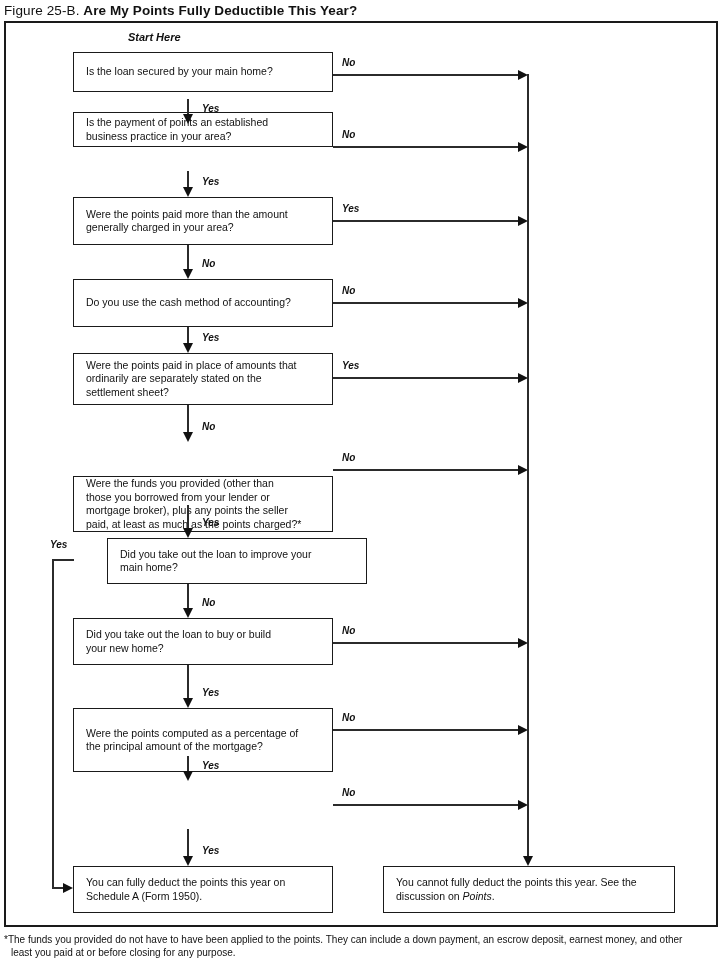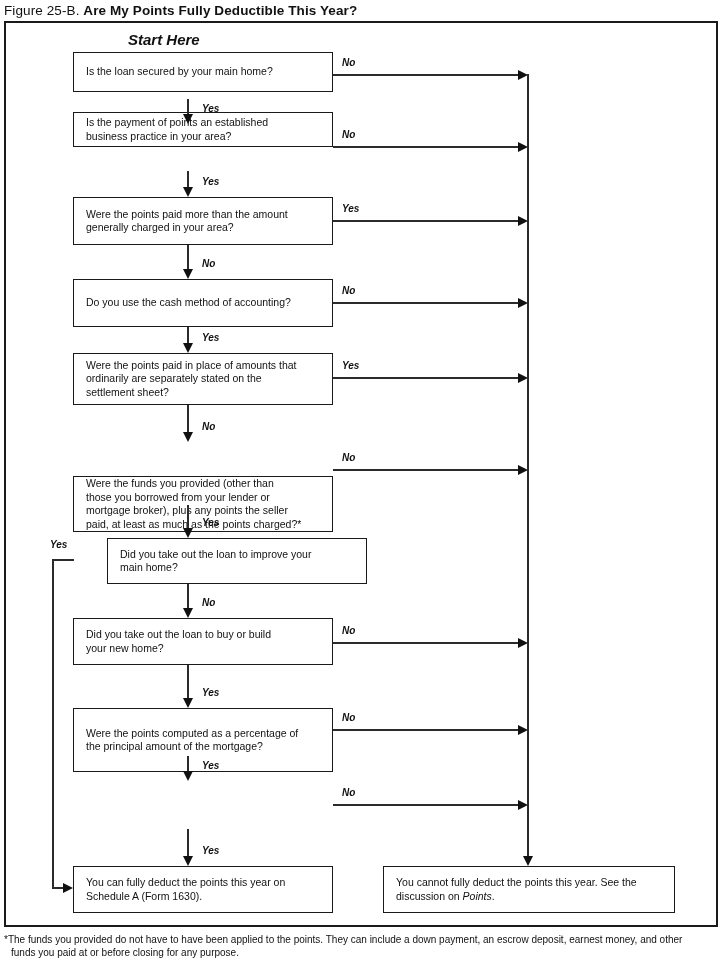--- a/index.html
+++ b/index.html
@@ -4,21 +4,21 @@
 <style>
   html,body{margin:0;padding:0;background:#fff;}
   .stage{
     position:relative;width:725px;height:959px;background:#ffffff;
     font-family:"Liberation Sans","DejaVu Sans",sans-serif;color:#111;
     overflow:hidden;
   }
   .title{position:absolute;left:4px;top:3px;font-size:13.5px;letter-spacing:0.1px;white-space:nowrap;}
   .title .bold{font-weight:bold;}
   .frame{position:absolute;left:4px;top:21px;width:714px;height:906px;border:2px solid #1a1a1a;box-sizing:border-box;}
-  .start{position:absolute;left:128px;top:31px;font-size:15px;font-weight:bold;font-style:italic;}
+  .start{position:absolute;left:128px;top:31px;font-size:11px;font-weight:bold;font-style:italic;}
   .box{
     position:absolute;left:73px;width:260px;box-sizing:border-box;
     border:1.2px solid #1a1a1a;background:#fff;
     display:flex;align-items:center;
     font-size:10.5px;line-height:13.5px;
     padding:2px 14px 2px 12px;white-space:pre-line;
   }
   .lbl{position:absolute;font-size:10px;font-weight:bold;font-style:italic;white-space:nowrap;}
   .v{position:absolute;width:2px;background:#2b2b2b;}
   .h{position:absolute;height:2px;background:#2b2b2b;}
@@ -53,21 +53,21 @@
 mortgage broker), plus any points the seller
 paid, at least as much as the points charged?*</span></div>
   <div class="box" style="top:538px;height:46px;margin-left:34px;"><span>Did you take out the loan to improve your
 main home?</span></div>
   <div class="box" style="top:618px;height:47px;"><span>Did you take out the loan to buy or build
 your new home?</span></div>
   <div class="box" style="top:708px;height:64px;"><span>Were the points computed as a percentage of
 the principal amount of the mortgage?</span></div>
 
   <div class="box" style="top:866px;height:47px;"><span>You can fully deduct the points this year on
-Schedule A (Form 1630).</span></div>
+Schedule A (Form 1950).</span></div>
   <div class="box" style="left:383px;top:866px;width:292px;height:47px;"><span><span>You cannot fully deduct the points this year. See the
 discussion on </span><span class="it">Points</span><span>.</span></span></div>
 
   <div class="v" style="left:187px;top:99px;height:16px;"></div>
   <div class="ad" style="left:183px;top:114px;"></div>
   <div class="lbl" style="left:202px;top:103px;">Yes</div>
 
   <div class="v" style="left:187px;top:171px;height:17px;"></div>
   <div class="ad" style="left:183px;top:187px;"></div>
   <div class="lbl" style="left:202px;top:176px;">Yes</div>
@@ -144,16 +144,16 @@
   <div class="ad" style="left:523px;top:856px;"></div>
 
   <div class="lbl" style="left:50px;top:539px;">Yes</div>
   <div class="h" style="left:52px;top:559px;width:22px;"></div>
   <div class="v" style="left:52px;top:559px;height:330px;"></div>
   <div class="h" style="left:52px;top:887px;width:12px;"></div>
   <div class="ar" style="left:63px;top:883px;"></div>
 
   <div class="footnote">
     <div>*The funds you provided do not have to have been applied to the points. They can include a down payment, an escrow deposit, earnest money, and other</div>
-    <div class="fn2">funds you paid at or before closing for any purpose.</div>
+    <div class="fn2">least you paid at or before closing for any purpose.</div>
   </div>
 
 </div>
 
 </body></html>

